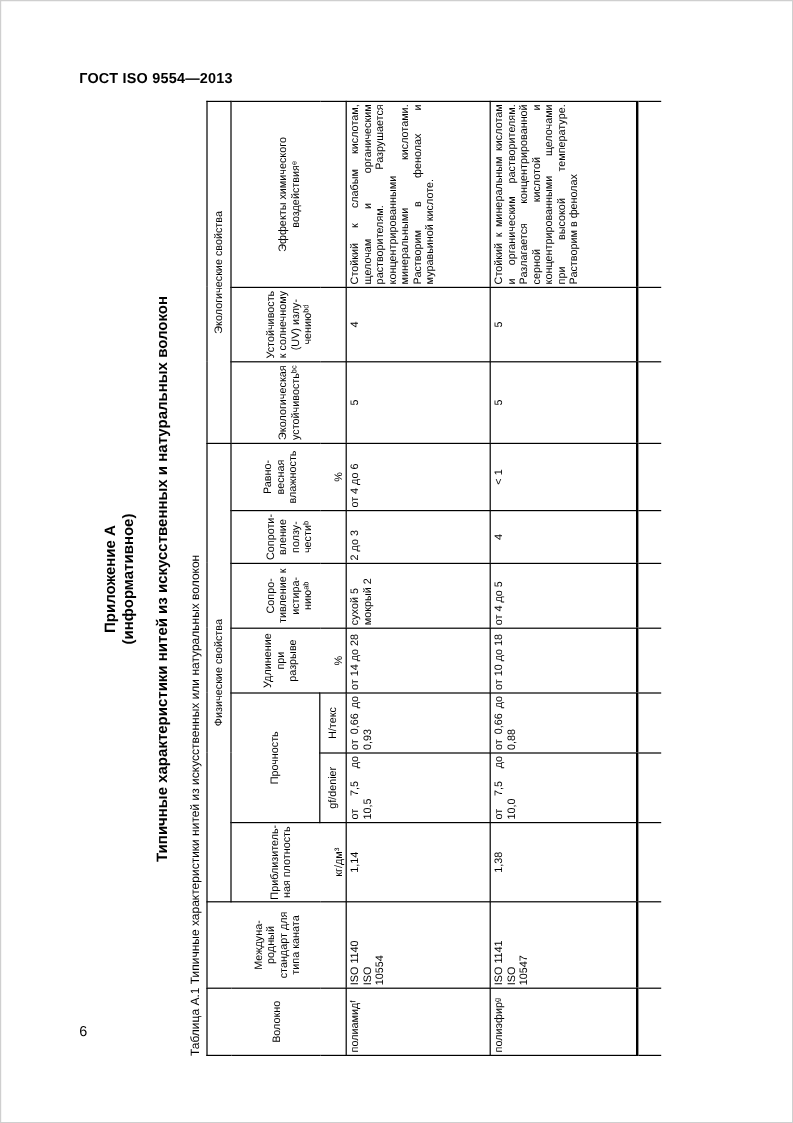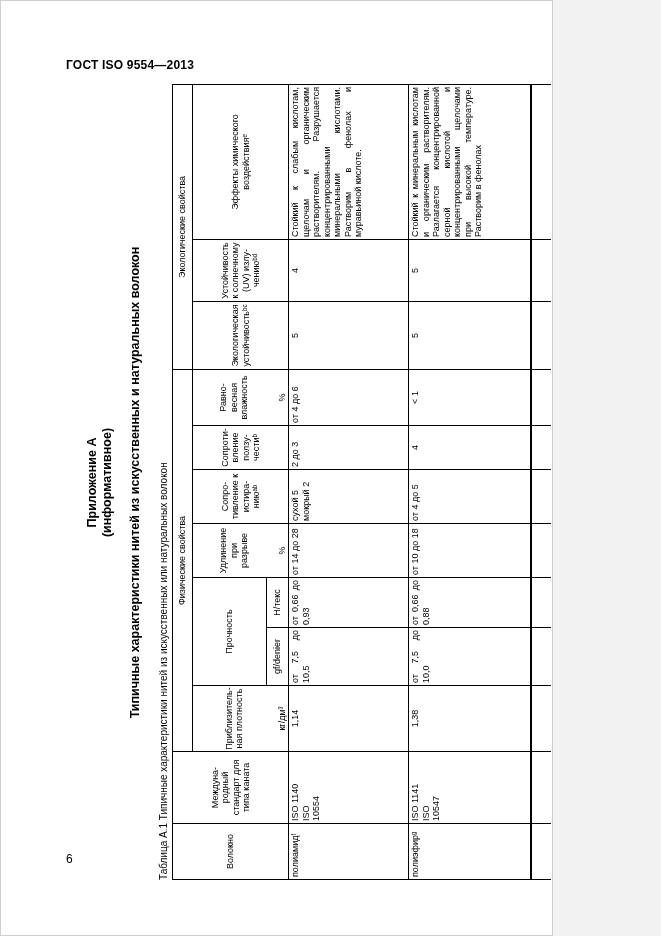--- a/index.html
+++ b/index.html
@@ -1,17 +1,17 @@
 <!DOCTYPE html>
 <html><head>
 <meta charset="utf-8">
 <style>
   html,body { margin:0; padding:0; background:#f2f2f2; }
   .page {
-    position:relative; width:553px; height:936px; background:#ffffff;
+    position:relative; width:661px; height:936px; background:#ffffff;
     font-family:"Liberation Sans","DejaVu Sans",sans-serif; color:#000;
     overflow:hidden; box-shadow:0 0 0 1px #cfcfcf inset;
   }
   .doc-header { position:absolute; left:66px; top:58px; font-size:12px; font-weight:bold; letter-spacing:.2px; }
   .page-num  { position:absolute; left:66px; top:852px; font-size:12px; }
 
   
   .landscape {
     position:absolute; left:85px; top:85px; width:795px; height:470px;
     transform-origin:0 0; transform:rotate(-90deg) translateX(-795px);

